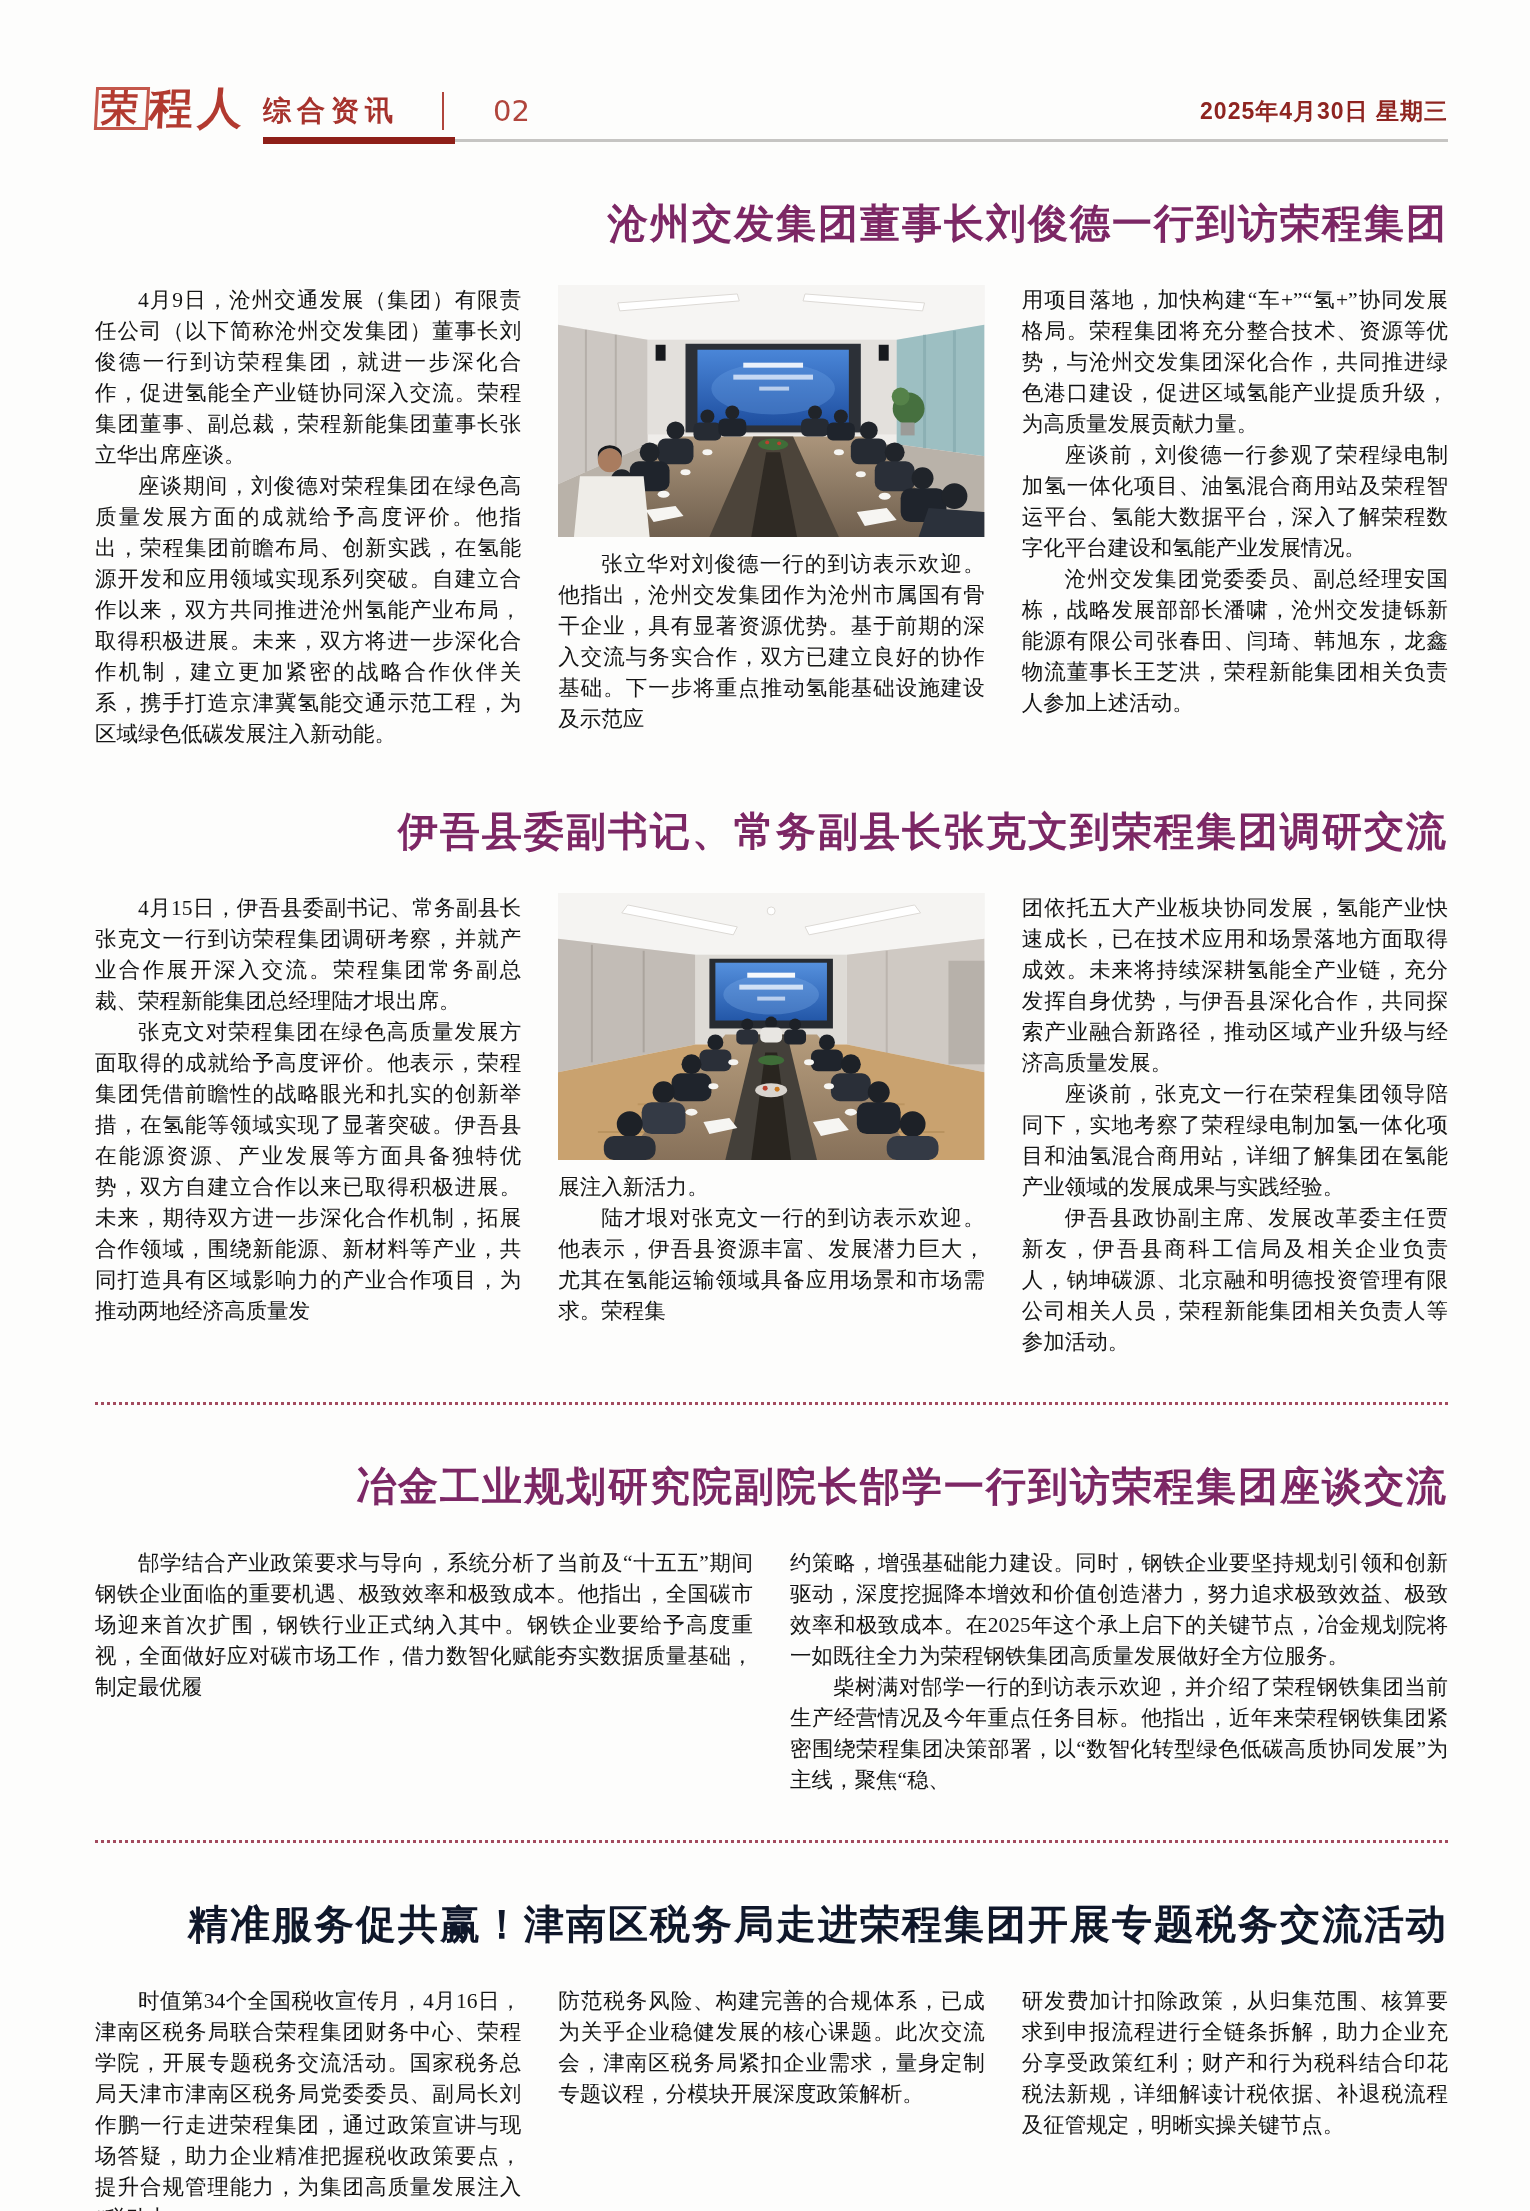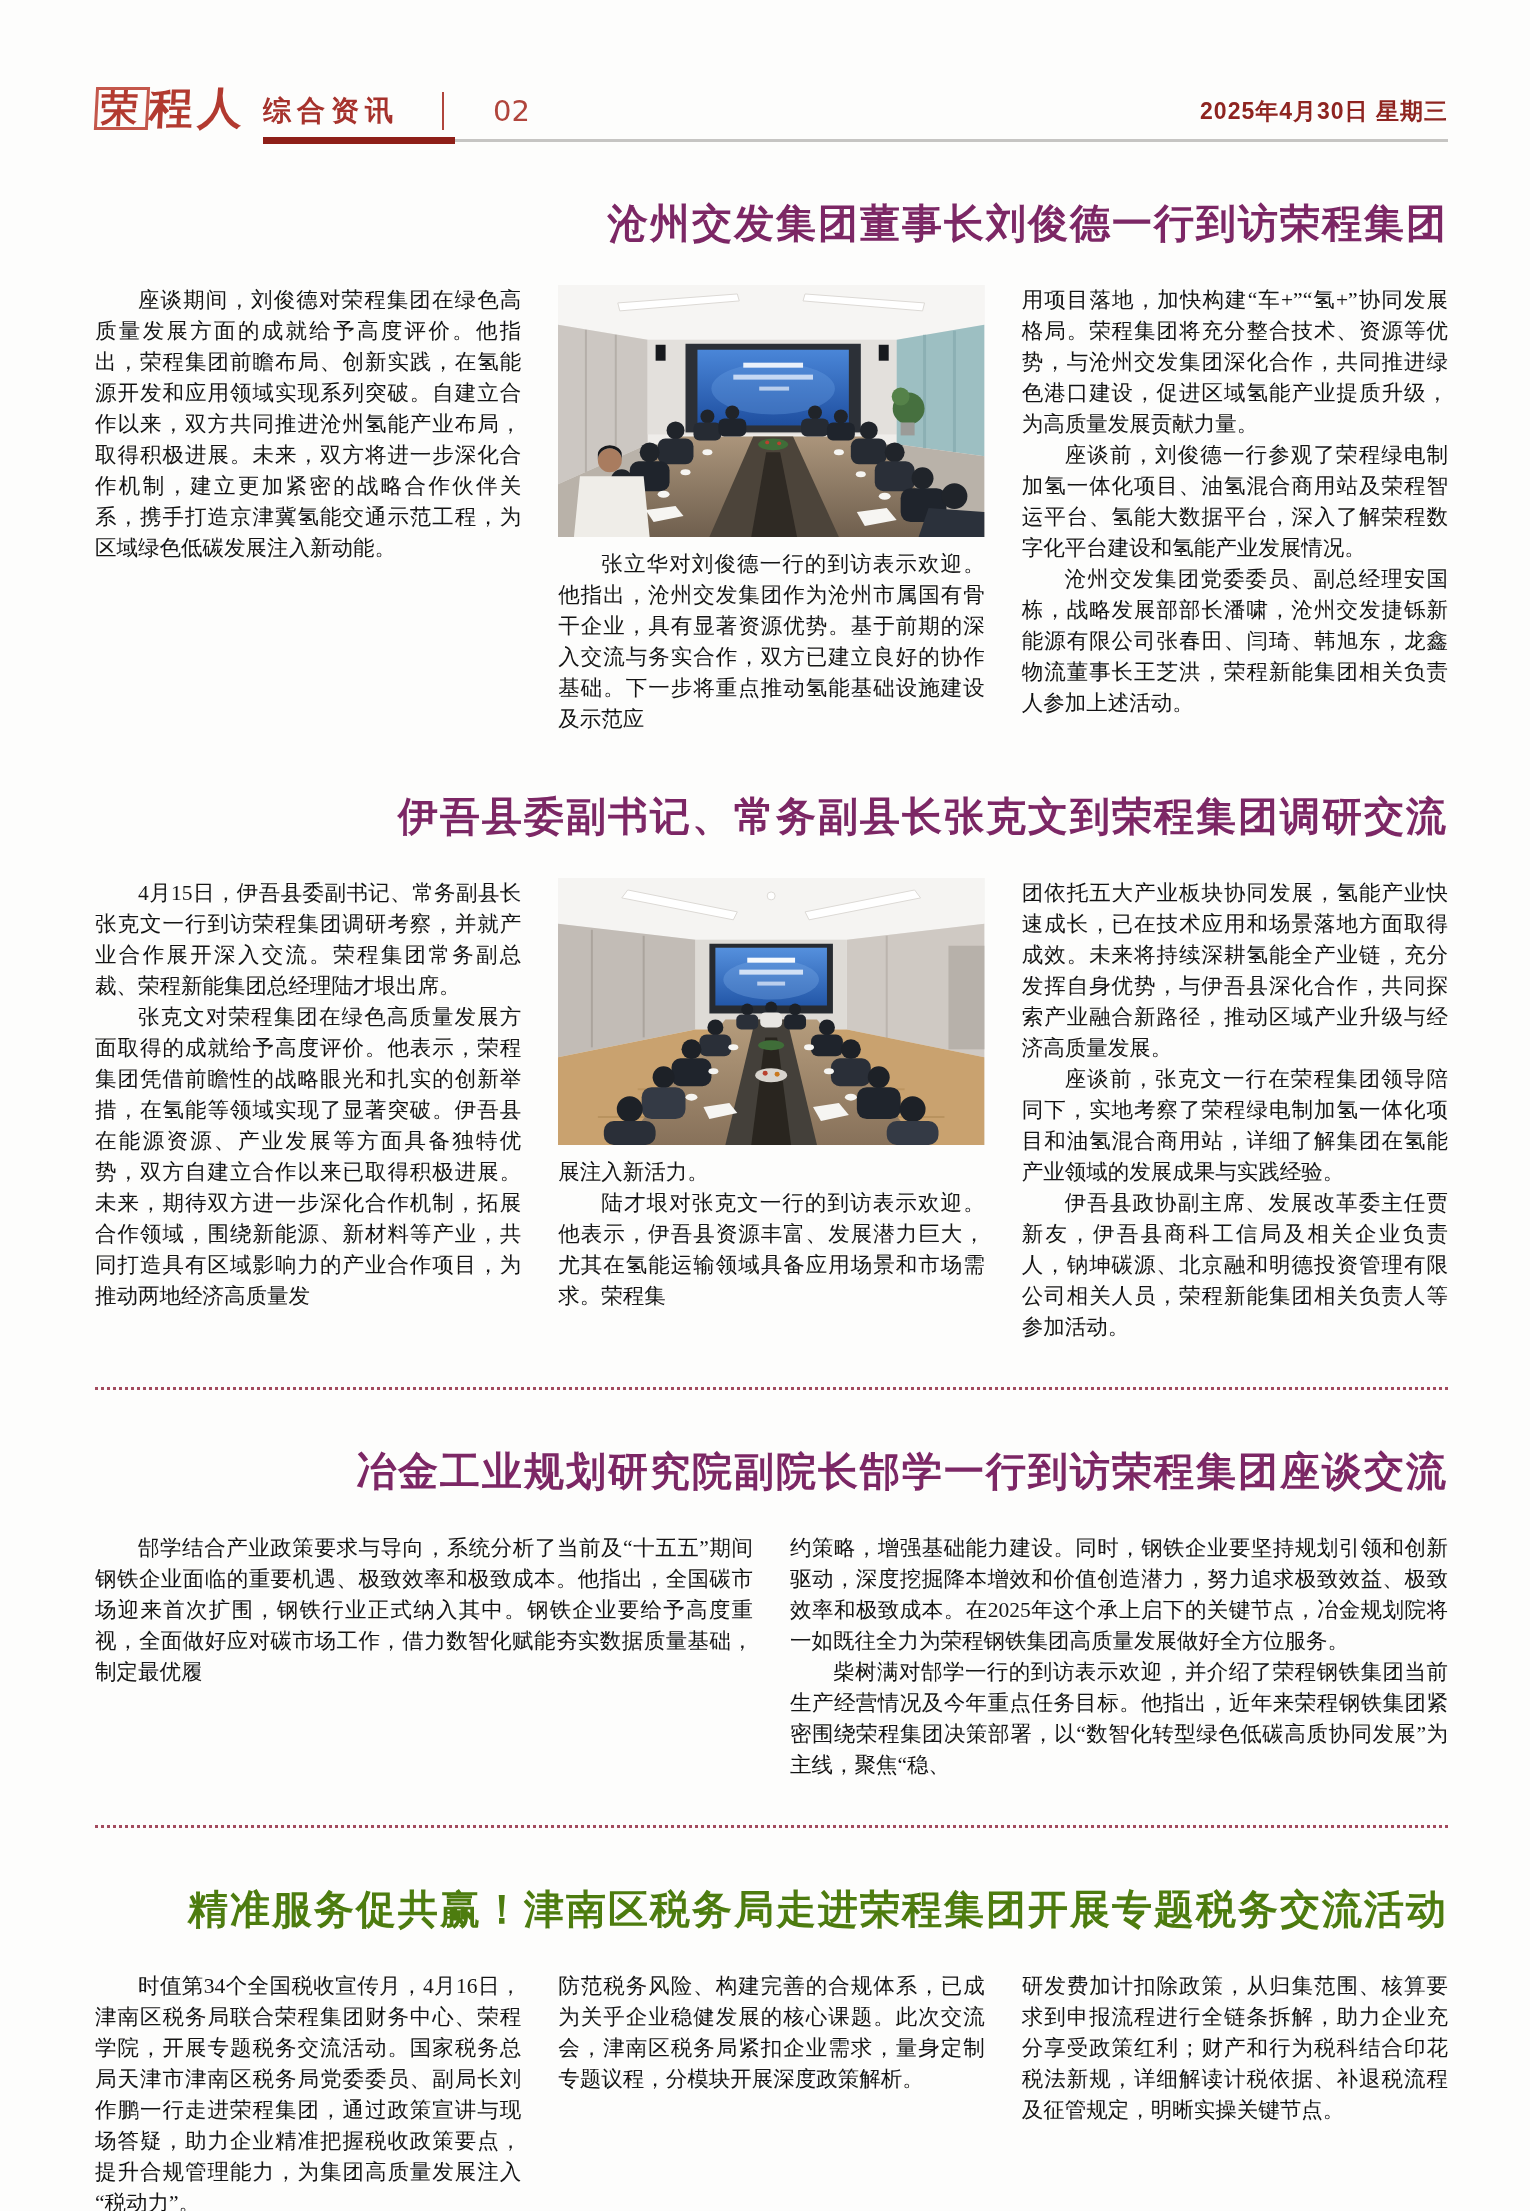--- a/index.html
+++ b/index.html
@@ -21,21 +21,21 @@
   .vline{width:2px;height:38px;background:#b0453c;margin:0 10px 0 4px;}
   .page-no{font-family:"DejaVu Sans",sans-serif;font-size:29px;color:#b0453c;line-height:1;}
   .header-date{margin-left:auto;font-family:"Liberation Sans",sans-serif;font-weight:bold;
                font-size:23px;color:#8e2420;padding-bottom:3px;letter-spacing:1px;text-align:right;}
   .rule{position:relative;height:3px;background:#c6c5c3;margin-top:9px;margin-left:168px;}
   .rule-red{position:absolute;left:0;top:-2px;height:7px;width:192px;background:#8e1f18;}
 
   
   .article-title{text-align:right;font-family:"Liberation Sans",sans-serif;font-weight:900;
                  font-size:40px;letter-spacing:2px;color:#7c2765;margin:54px 0 34px;}
-  .article-title.crimson{color:#4d7c0f;}
+  .article-title.crimson{color:#0f172a;}
   .cols{display:flex;gap:37px;}
   .col{flex:1;min-width:0;}
   p.para{margin:0;font-size:21.5px;line-height:31px;text-align:justify;text-indent:2em;
          word-break:break-all;}
   p.para.cont{text-indent:0;}
   p.para + p.para{margin-top:0;}
   .photo{margin:0 0 12px;}
   .photo svg{display:block;width:100%;height:auto;}
   .divider{border:0;border-top:3px dotted #a34b5e;margin:44px 0 0;}
 </style>
@@ -56,20 +56,21 @@
     </div>
     <div class="rule">
         <span class="rule-red"></span>
       </div>
   </div>
 
   <section class="article">
     <h2 class="article-title">沧州交发集团董事长刘俊德一行到访荣程集团</h2>
     <div class="cols">
       <div class="col">
+        <p class="para">4月9日，沧州交通发展（集团）有限责任公司（以下简称沧州交发集团）董事长刘俊德一行到访荣程集团，就进一步深化合作，促进氢能全产业链协同深入交流。荣程集团董事、副总裁，荣程新能集团董事长张立华出席座谈。</p>
         <p class="para">座谈期间，刘俊德对荣程集团在绿色高质量发展方面的成就给予高度评价。他指出，荣程集团前瞻布局、创新实践，在氢能源开发和应用领域实现系列突破。自建立合作以来，双方共同推进沧州氢能产业布局，取得积极进展。未来，双方将进一步深化合作机制，建立更加紧密的战略合作伙伴关系，携手打造京津冀氢能交通示范工程，为区域绿色低碳发展注入新动能。</p>
       </div>
       <div class="col">
         <figure class="photo">
           <svg viewBox="0 0 428 253" xmlns="http://www.w3.org/2000/svg">
             <defs>
               <linearGradient id="scr1" x1="0" y1="0" x2="0" y2="1">
                   <stop offset="0" stop-color="#4a86d8"></stop>
                   <stop offset="1" stop-color="#1f4fa0"></stop>
                 </linearGradient>

